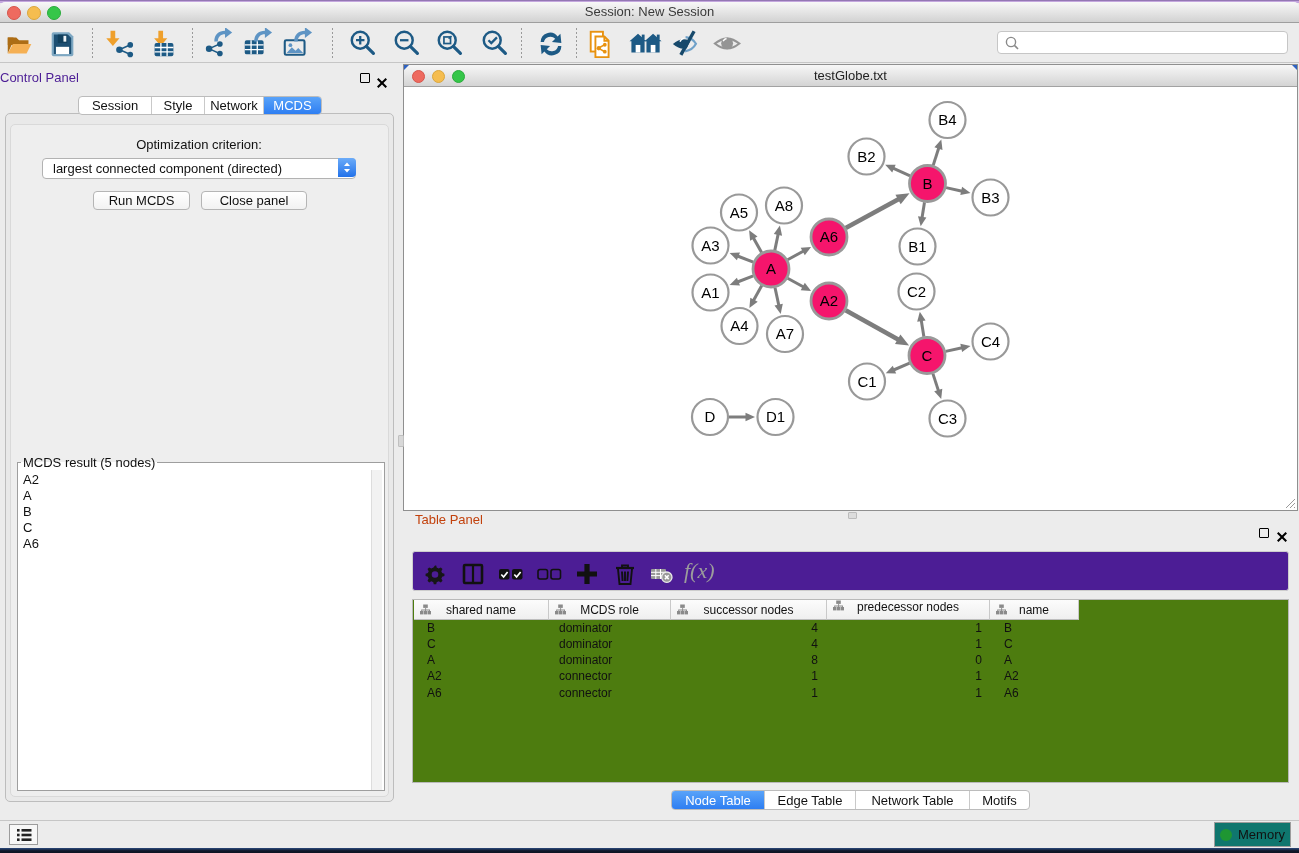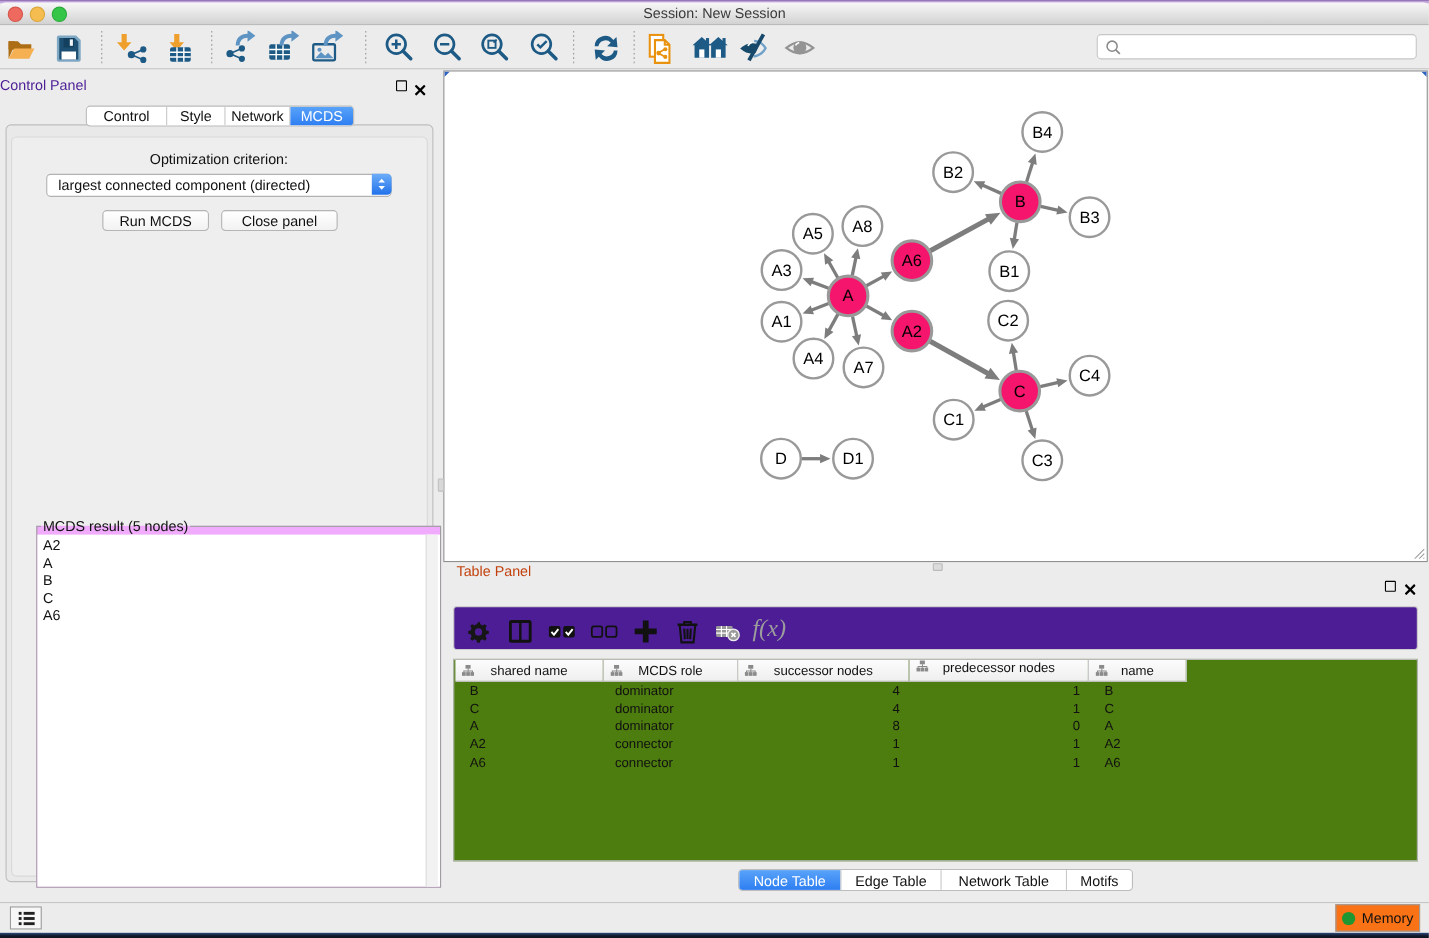--- a/index.html
+++ b/index.html
@@ -163,45 +163,51 @@
   </div>
 
 <div class="abs" style="left:0;top:70px;font-size:13px;color:#4c1d95">Control Panel</div>
 <div class="abs" style="left:360px;top:73px;width:8px;height:8px;border:1.7px solid #000;border-radius:1px"></div>
 <div class="abs" style="left:377px;top:74px"><svg width="10" height="10" viewBox="0 0 11 11">
       <path d="M1.6 0 L5.5 3.9 L9.4 0 L11 1.6 L7.1 5.5 L11 9.4 L9.4 11 L5.5 7.1 L1.6 11 L0 9.4 L3.9 5.5 L0 1.6 Z" fill="#000"></path>
     </svg></div>
 <div class="abs" style="left:5px;top:113px;width:387px;height:687px;background:#e9e9e9;border:1px solid #bdbdbd;border-radius:5px"></div>
 <div class="abs" style="left:10px;top:124px;width:377px;height:671px;background:#eeeeee;border:1px solid #d9d9d9;border-radius:5px"></div>
 <div class="abs seg" style="left:78px;top:96px;width:242px;height:17px">
- <div style="width:72px">Control</div>
+ <div style="width:72px">Session</div>
     <div style="width:52px">Style</div>
     <div style="width:58px">Network</div>
     <div class="sel" style="flex:1">MCDS</div>
 </div>
 <div class="abs" style="left:0;top:137px;width:398px;text-align:center;font-size:13px;color:#111">Optimization criterion:</div>
 <div class="abs" style="left:42px;top:158px;width:312px;height:19px;background:#fff;border:1px solid #b2b2b2;border-radius:4px">
  <div class="abs" style="left:10px;top:0;height:19px;line-height:19px;font-size:13px;color:#111">largest connected component (directed)</div>
  <div class="abs" style="right:-1px;top:-1px;width:18px;height:19px;border-radius:0 4px 4px 0;background:linear-gradient(#6cacf9,#2272ea)">
   <svg width="18" height="19">
         <path d="M9 4.5 L12 8 L6 8 Z M9 14.5 L12 11 L6 11 Z" fill="#fff"></path>
       </svg>
  </div>
 </div>
 <div class="abs btn" style="left:93px;top:191px;width:95px;height:17px">Run MCDS</div>
 <div class="abs btn" style="left:201px;top:191px;width:104px;height:17px">Close panel</div>
-<fieldset class="abs" style="left:17px;top:455px;width:366px;height:334px;border:1px solid #9e9e9e;border-radius:0;margin:16px;padding:0;background:#f0abfc">
+<fieldset class="abs" style="left:17px;top:455px;width:366px;height:334px;border:1px solid #9e9e9e;border-radius:0;margin:0;padding:0;background:#ffffff">
  <legend style="font-size:13px;color:#111;margin-left:3px;padding:0 2px">MCDS result (5 nodes)</legend>
  <div style="position:relative;width:100%;height:100%;background:#fff">
   <div style="padding:2px 0 0 5px;font-size:13px;color:#111;line-height:16px">A2<br>A<br>B<br>C<br>A6</div>
   <div class="abs" style="right:2px;top:0;width:10px;height:100%;background:#f2f2f2;border-left:1px solid #ddd"></div>
  </div>
 </fieldset>
 
 <div class="abs" id="netwin" style="left:403px;top:64px;width:893px;height:445px;border:1px solid #8f8f8f;background:#fff">
+ <div class="abs" style="left:0;top:0;width:893px;height:21px;background:linear-gradient(#f7f7f7,#d4d4d4);border-bottom:1px solid #a2a2a2">
+  <div class="abs" style="left:8px;top:5px;width:11px;height:11px;border-radius:50%;background:#ee6a5f;border:0.5px solid #d6554b"></div>
+  <div class="abs" style="left:28px;top:5px;width:11px;height:11px;border-radius:50%;background:#f5bd4f;border:0.5px solid #dba63b"></div>
+  <div class="abs" style="left:48px;top:5px;width:11px;height:11px;border-radius:50%;background:#35c649;border:0.5px solid #2aab3c"></div>
+  <div class="abs" style="left:0;top:0;width:893px;height:21px;line-height:21px;text-align:center;font-size:13px;color:#222">testGlobe.txt</div>
+ </div>
  <svg class="abs" style="left:0;top:0" width="5" height="5">
       <path d="M0 0 L5 0 L0 5 Z" fill="#2f63c2"></path>
     </svg>
 <svg class="abs" style="right:0;top:0" width="5" height="5">
       <path d="M0 0 L5 0 L5 5 Z" fill="#2f63c2"></path>
     </svg>
 <svg class="abs" style="right:2px;bottom:2px" width="10" height="10">
       <path d="M1 10 L10 1 M5 10 L10 5 M9 10 L10 9" stroke="#9a9a9a" stroke-width="1" fill="none"></path>
     </svg>
 </div>
@@ -460,16 +466,16 @@
       <g fill="#222">
         <rect x="1" y="1" width="2.6" height="2.6"></rect>
         <rect x="1" y="5.7" width="2.6" height="2.6"></rect>
         <rect x="1" y="10.4" width="2.6" height="2.6"></rect>
         <rect x="5.5" y="1" width="10" height="2.6"></rect>
         <rect x="5.5" y="5.7" width="10" height="2.6"></rect>
         <rect x="5.5" y="10.4" width="10" height="2.6"></rect>
       </g>
     </svg>
 </div>
-<div class="abs btn" style="left:1214px;top:822px;width:75px;height:23px;font-size:13px;border-radius:0;background:#f97316;border-color:#9c9c9c">
+<div class="abs btn" style="left:1214px;top:822px;width:75px;height:23px;font-size:13px;border-radius:0;background:#0f766e;border-color:#9c9c9c">
  <span style="display:inline-block;width:12px;height:12px;border-radius:50%;background:#1e9632;margin-right:6px"></span>Memory
 </div>
 <div class="abs" style="left:0;top:848px;width:1299px;height:5px;background:linear-gradient(#2c4a7e,#10182a 55%,#0c1322)"></div>
 
 </body></html>

